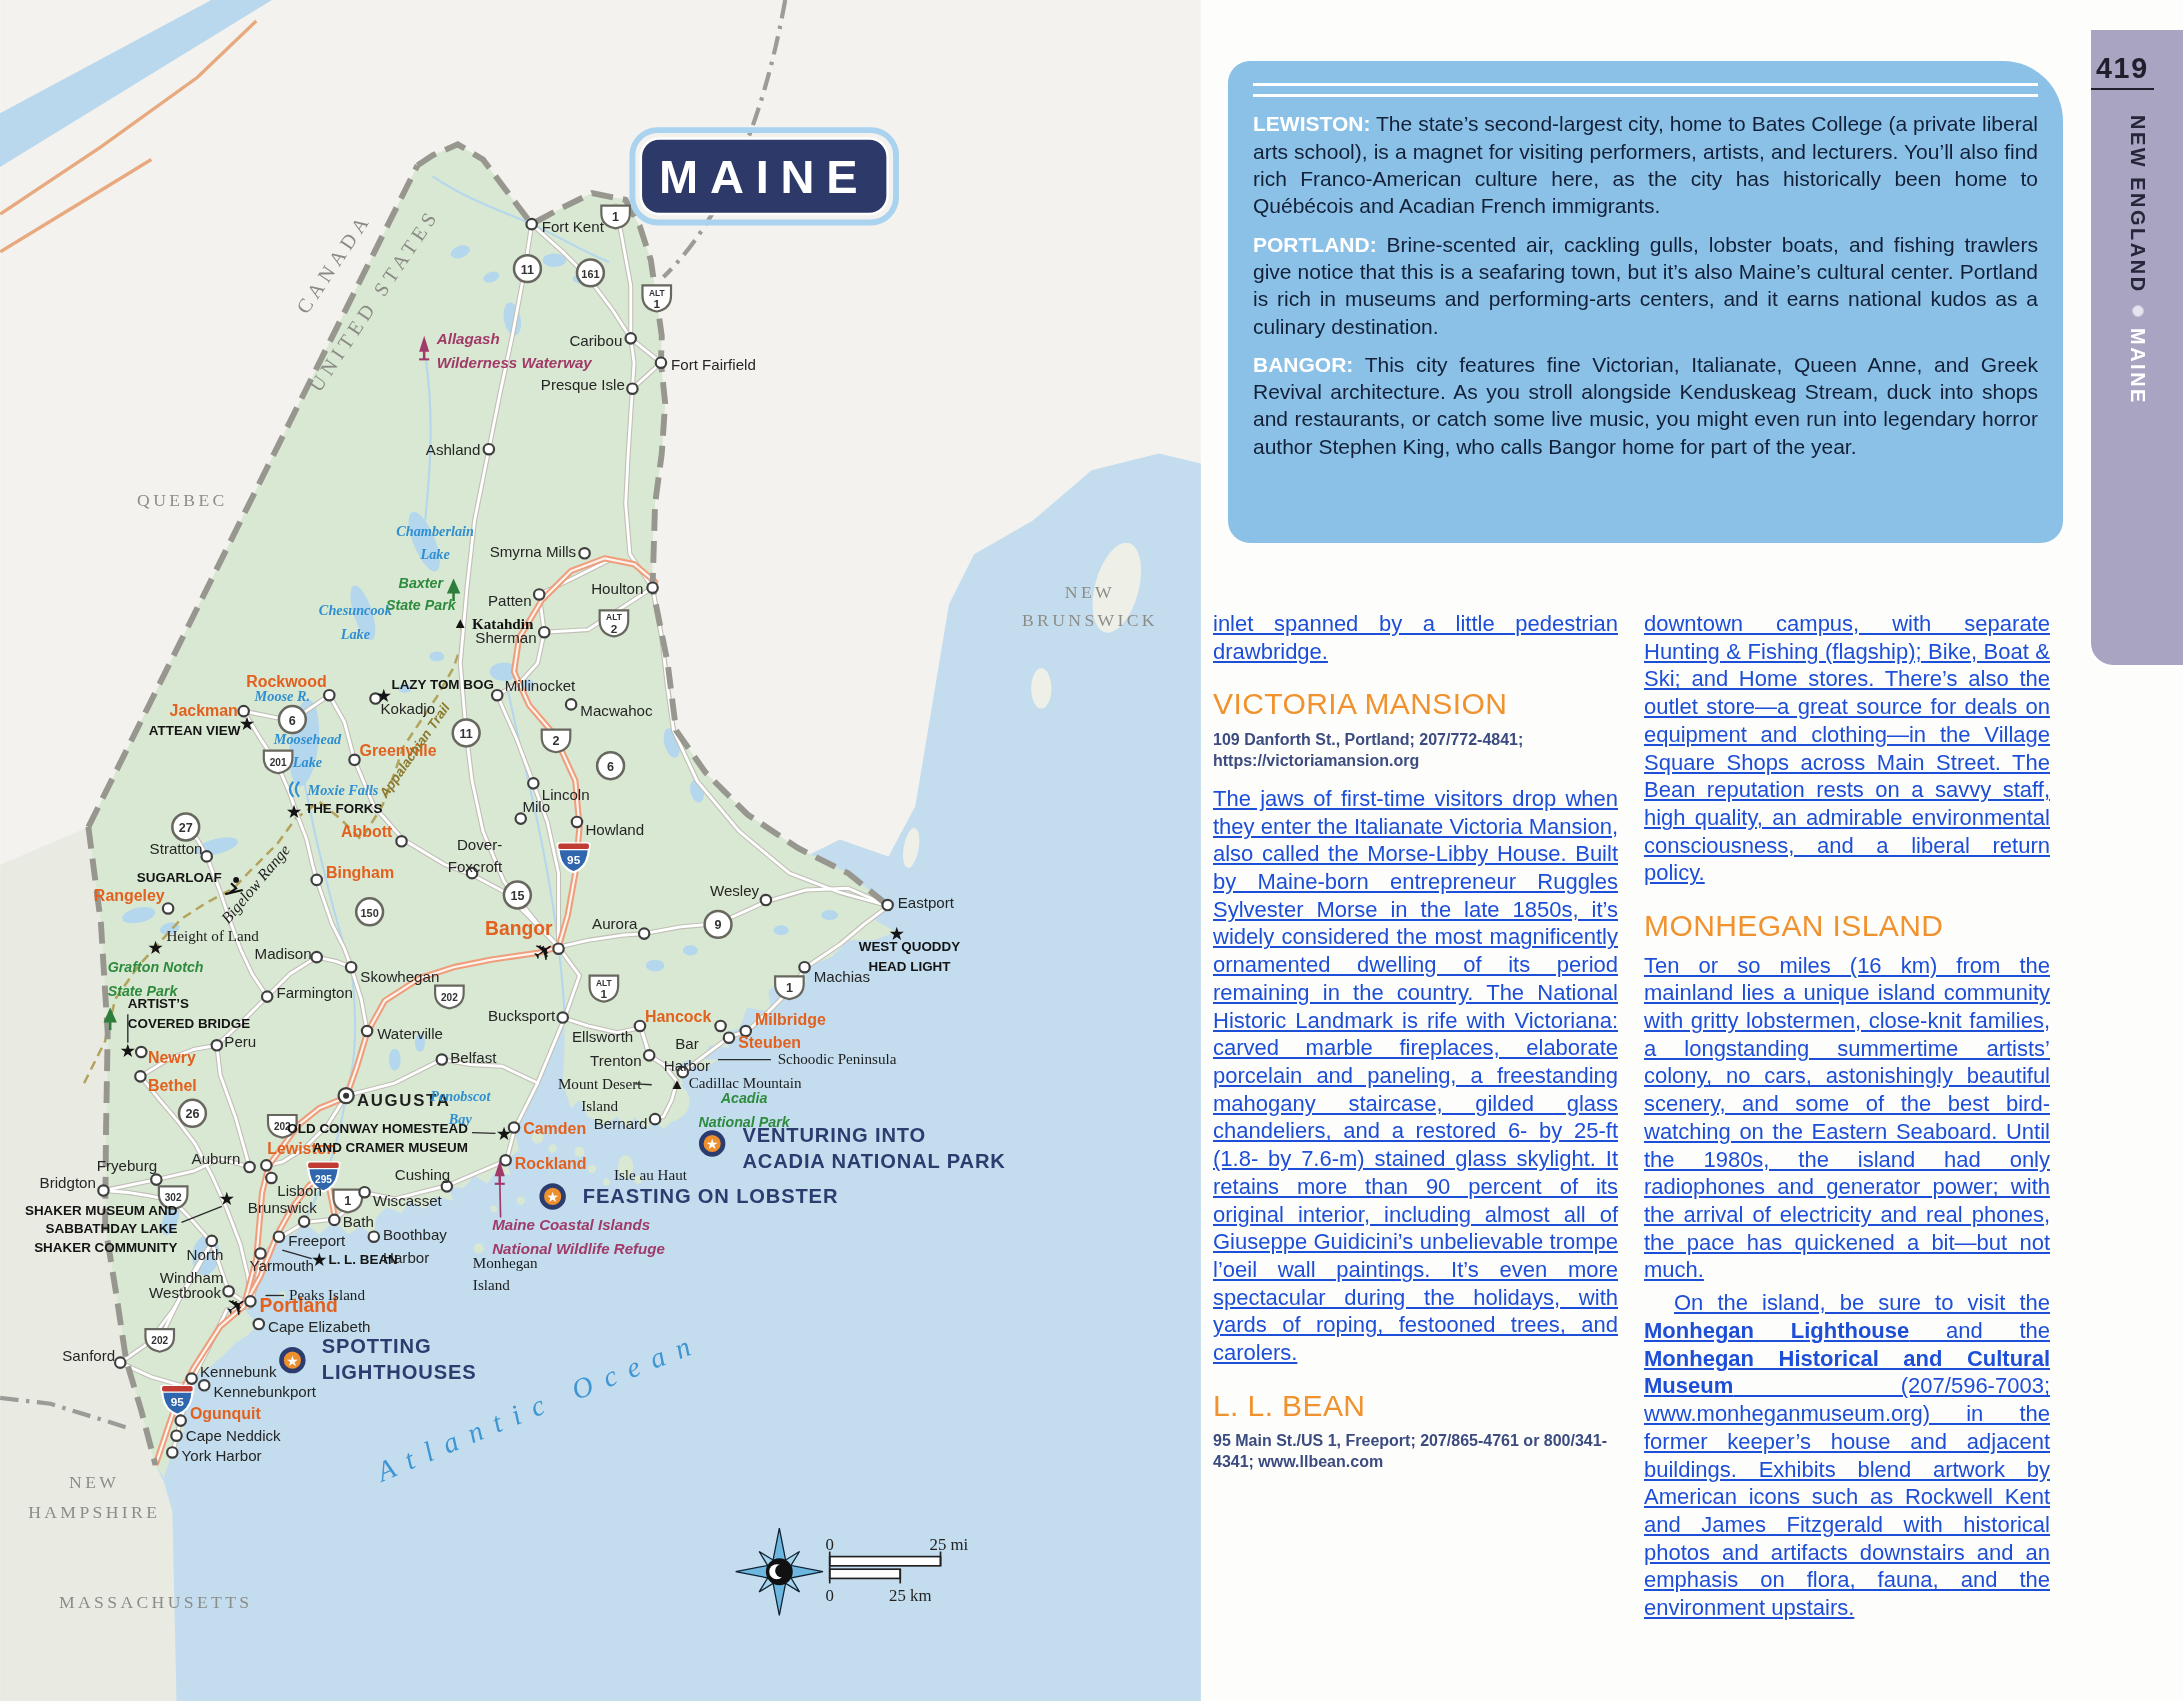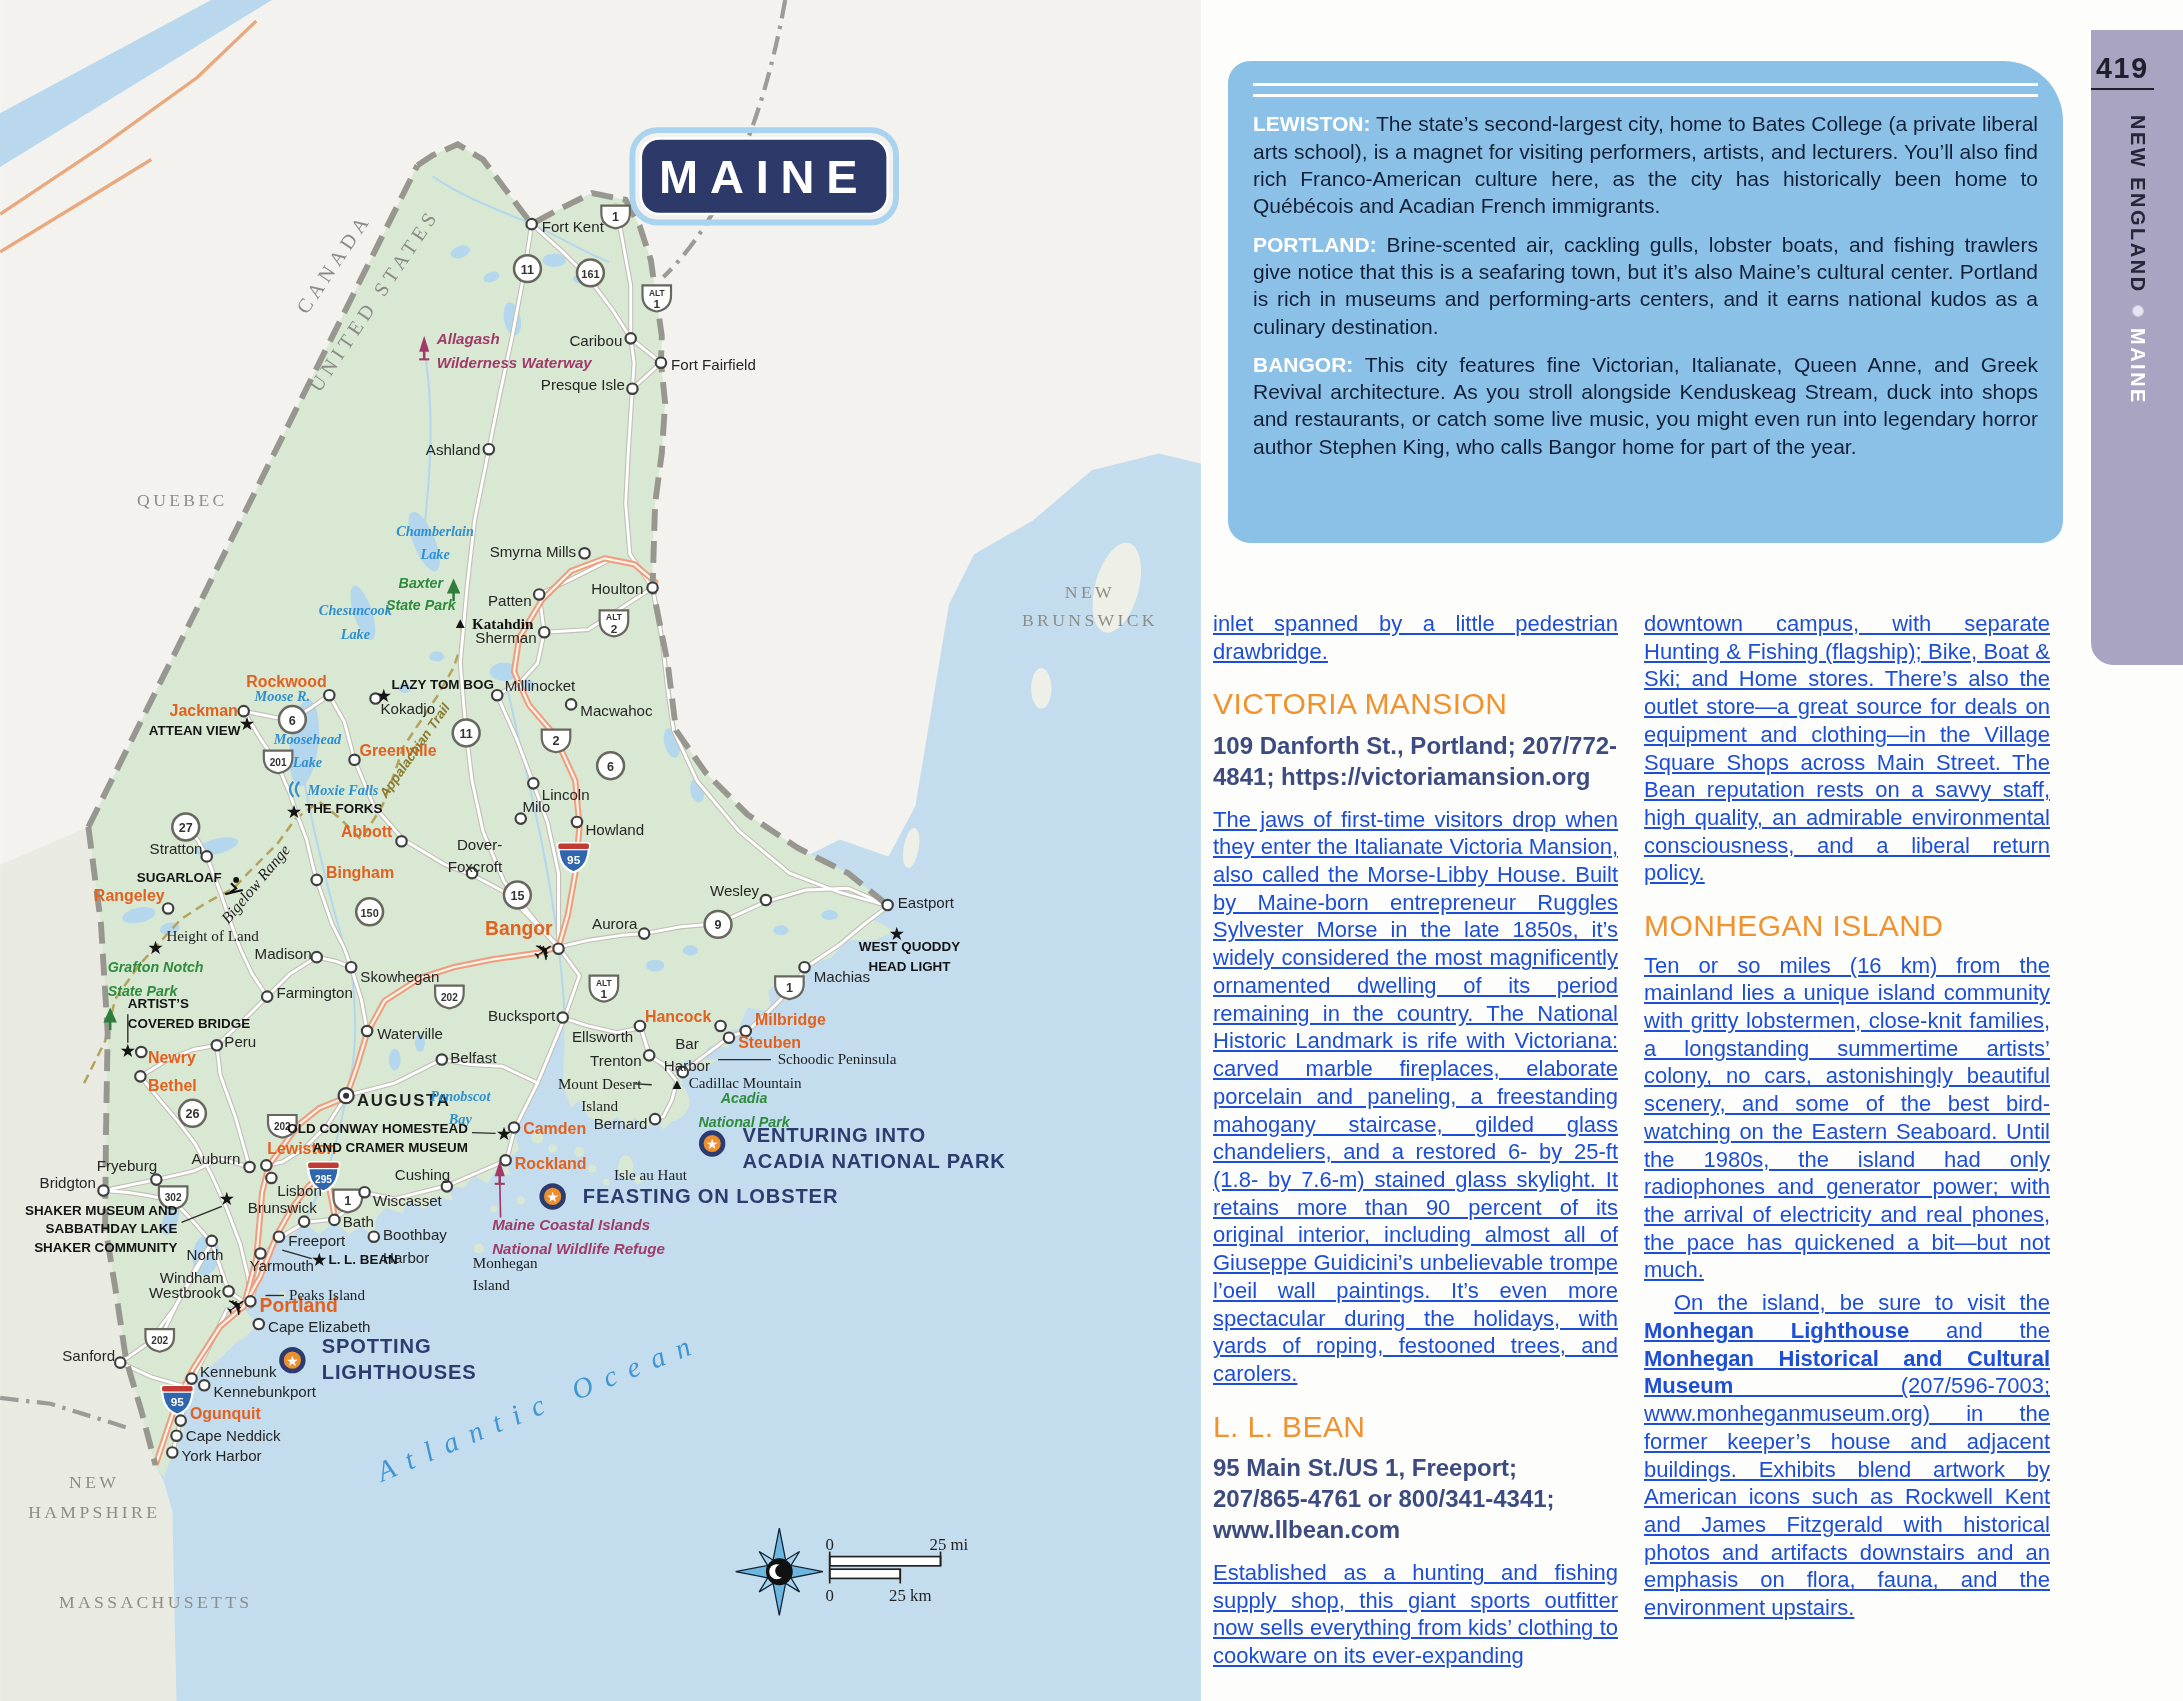--- a/index.html
+++ b/index.html
@@ -49,21 +49,21 @@
   .box-rules{height:8.4px;border-top:3.4px solid #fff;border-bottom:3.4px solid #fff;margin:6.7px 0 13.4px 0;}
   .cities-box p{font-size:21px;line-height:1.3;color:#132038;text-align:justify;margin:0 0 11px 0;}
   .lead{color:#ffffff;font-weight:700;}
   .col{position:absolute;top:610px;}
   .col-left{left:1213px;width:405px;}
   .col-right{left:1644px;width:406px;}
   .bodytext{font-size:22px;line-height:1.26;color:#1d4ed8;text-align:justify;margin:0 0 5px 0;text-decoration:underline;}
   .bodytext b{font-weight:700;}
   .indent{text-indent:30px;}
   .sec{color:#f0922e;font-size:30px;font-weight:400;letter-spacing:0.4px;margin:22px 0 8.4px 0;}
-  .addr{color:#3c4b80;font-weight:700;font-size:24px;line-height:1.3;margin:0 0 13.4px 0;}
+  .addr{color:#3c4b80;font-weight:700;font-size:16px;line-height:1.3;margin:0 0 13.4px 0;}
   .side-tab{position:absolute;left:2088px;top:30px;width:96px;height:638px;background:#a8a4c2;
             border-radius:0 0 0 25px;border-left:3.4px solid #fff;border-bottom:3.4px solid #fff;box-sizing:border-box;}
   .pagenum{width:100%;text-align:left;margin-top:22px;}
   .pagenum span{display:inline-block;font-size:28.6px;font-weight:700;color:#20202c;letter-spacing:1.7px;
                 border-bottom:2.5px solid #20202c;padding:0 5px 3.4px 5px;}
   .vert{display:flex;flex-direction:column;align-items:center;margin-top:25px;gap:11px;}
   .vtext{writing-mode:vertical-rl;font-size:20px;font-weight:700;letter-spacing:2.5px;}
   .vdark{color:#26263a;}
   .vwhite{color:#fff;}
   .vdot{width:10px;height:10px;border-radius:50%;background:#e6e4f0;border:0.8px solid #c9c6dd;}
@@ -622,21 +622,20 @@
     </div>
   </aside>
 
   <div class="col col-left">
     <p class="bodytext">inlet spanned by a little pedestrian drawbridge.</p>
     <h3 class="sec">VICTORIA MANSION</h3>
     <p class="addr">109 Danforth St., Portland; 207/772-4841; https://victoriamansion.org</p>
     <p class="bodytext">The jaws of first-time visitors drop when they enter the Italianate Victoria Mansion, also called the Morse-Libby House. Built by Maine-born entrepreneur Ruggles Sylvester Morse in the late 1850s, it’s widely considered the most magnificently ornamented dwelling of its period remaining in the country. The National Historic Landmark is rife with Victoriana: carved marble fireplaces, elaborate porcelain and paneling, a freestanding mahogany staircase, gilded glass chandeliers, and a restored 6- by 25-ft (1.8- by 7.6-m) stained glass skylight. It retains more than 90 percent of its original interior, including almost all of Giuseppe Guidicini’s unbelievable trompe l’oeil wall paintings. It’s even more spectacular during the holidays, with yards of roping, festooned trees, and carolers.</p>
     <h3 class="sec">L. L. BEAN</h3>
     <p class="addr">95 Main St./US 1, Freeport; 207/865-4761 or 800/341-4341; www.llbean.com</p>
-    <p class="bodytext">Established as a hunting and fishing supply shop, this giant sports outfitter now sells everything from kids’ clothing to cookware on its ever-expanding</p>
   </div>
 
   <div class="col col-right">
     <p class="bodytext">downtown campus, with separate Hunting &amp; Fishing (flagship); Bike, Boat &amp; Ski; and Home stores. There’s also the outlet store—a great source for deals on equipment and clothing—in the Village Square Shops across Main Street. The Bean reputation rests on a savvy staff, high quality, an admirable environmental consciousness, and a liberal return policy.</p>
     <h3 class="sec">MONHEGAN ISLAND</h3>
     <p class="bodytext">Ten or so miles (16 km) from the mainland lies a unique island community with gritty lobstermen, close-knit families, a longstanding summertime artists’ colony, no cars, astonishingly beautiful scenery, and some of the best bird-watching on the Eastern Seaboard. Until the 1980s, the island had only radiophones and generator power; with the arrival of electricity and real phones, the pace has quickened a bit—but not much.</p>
     <p class="bodytext indent"><span>On the island, be sure to visit the </span><b>Monhegan Lighthouse</b><span> and the </span><b>Monhegan Historical and Cultural Museum</b><span> (207/596-7003; www.monheganmuseum.org) in the former keeper’s house and adjacent buildings. Exhibits blend artwork by American icons such as Rockwell Kent and James Fitzgerald with historical photos and artifacts downstairs and an emphasis on flora, fauna, and the environment upstairs.</span></p>
   </div>
 
 </div>

